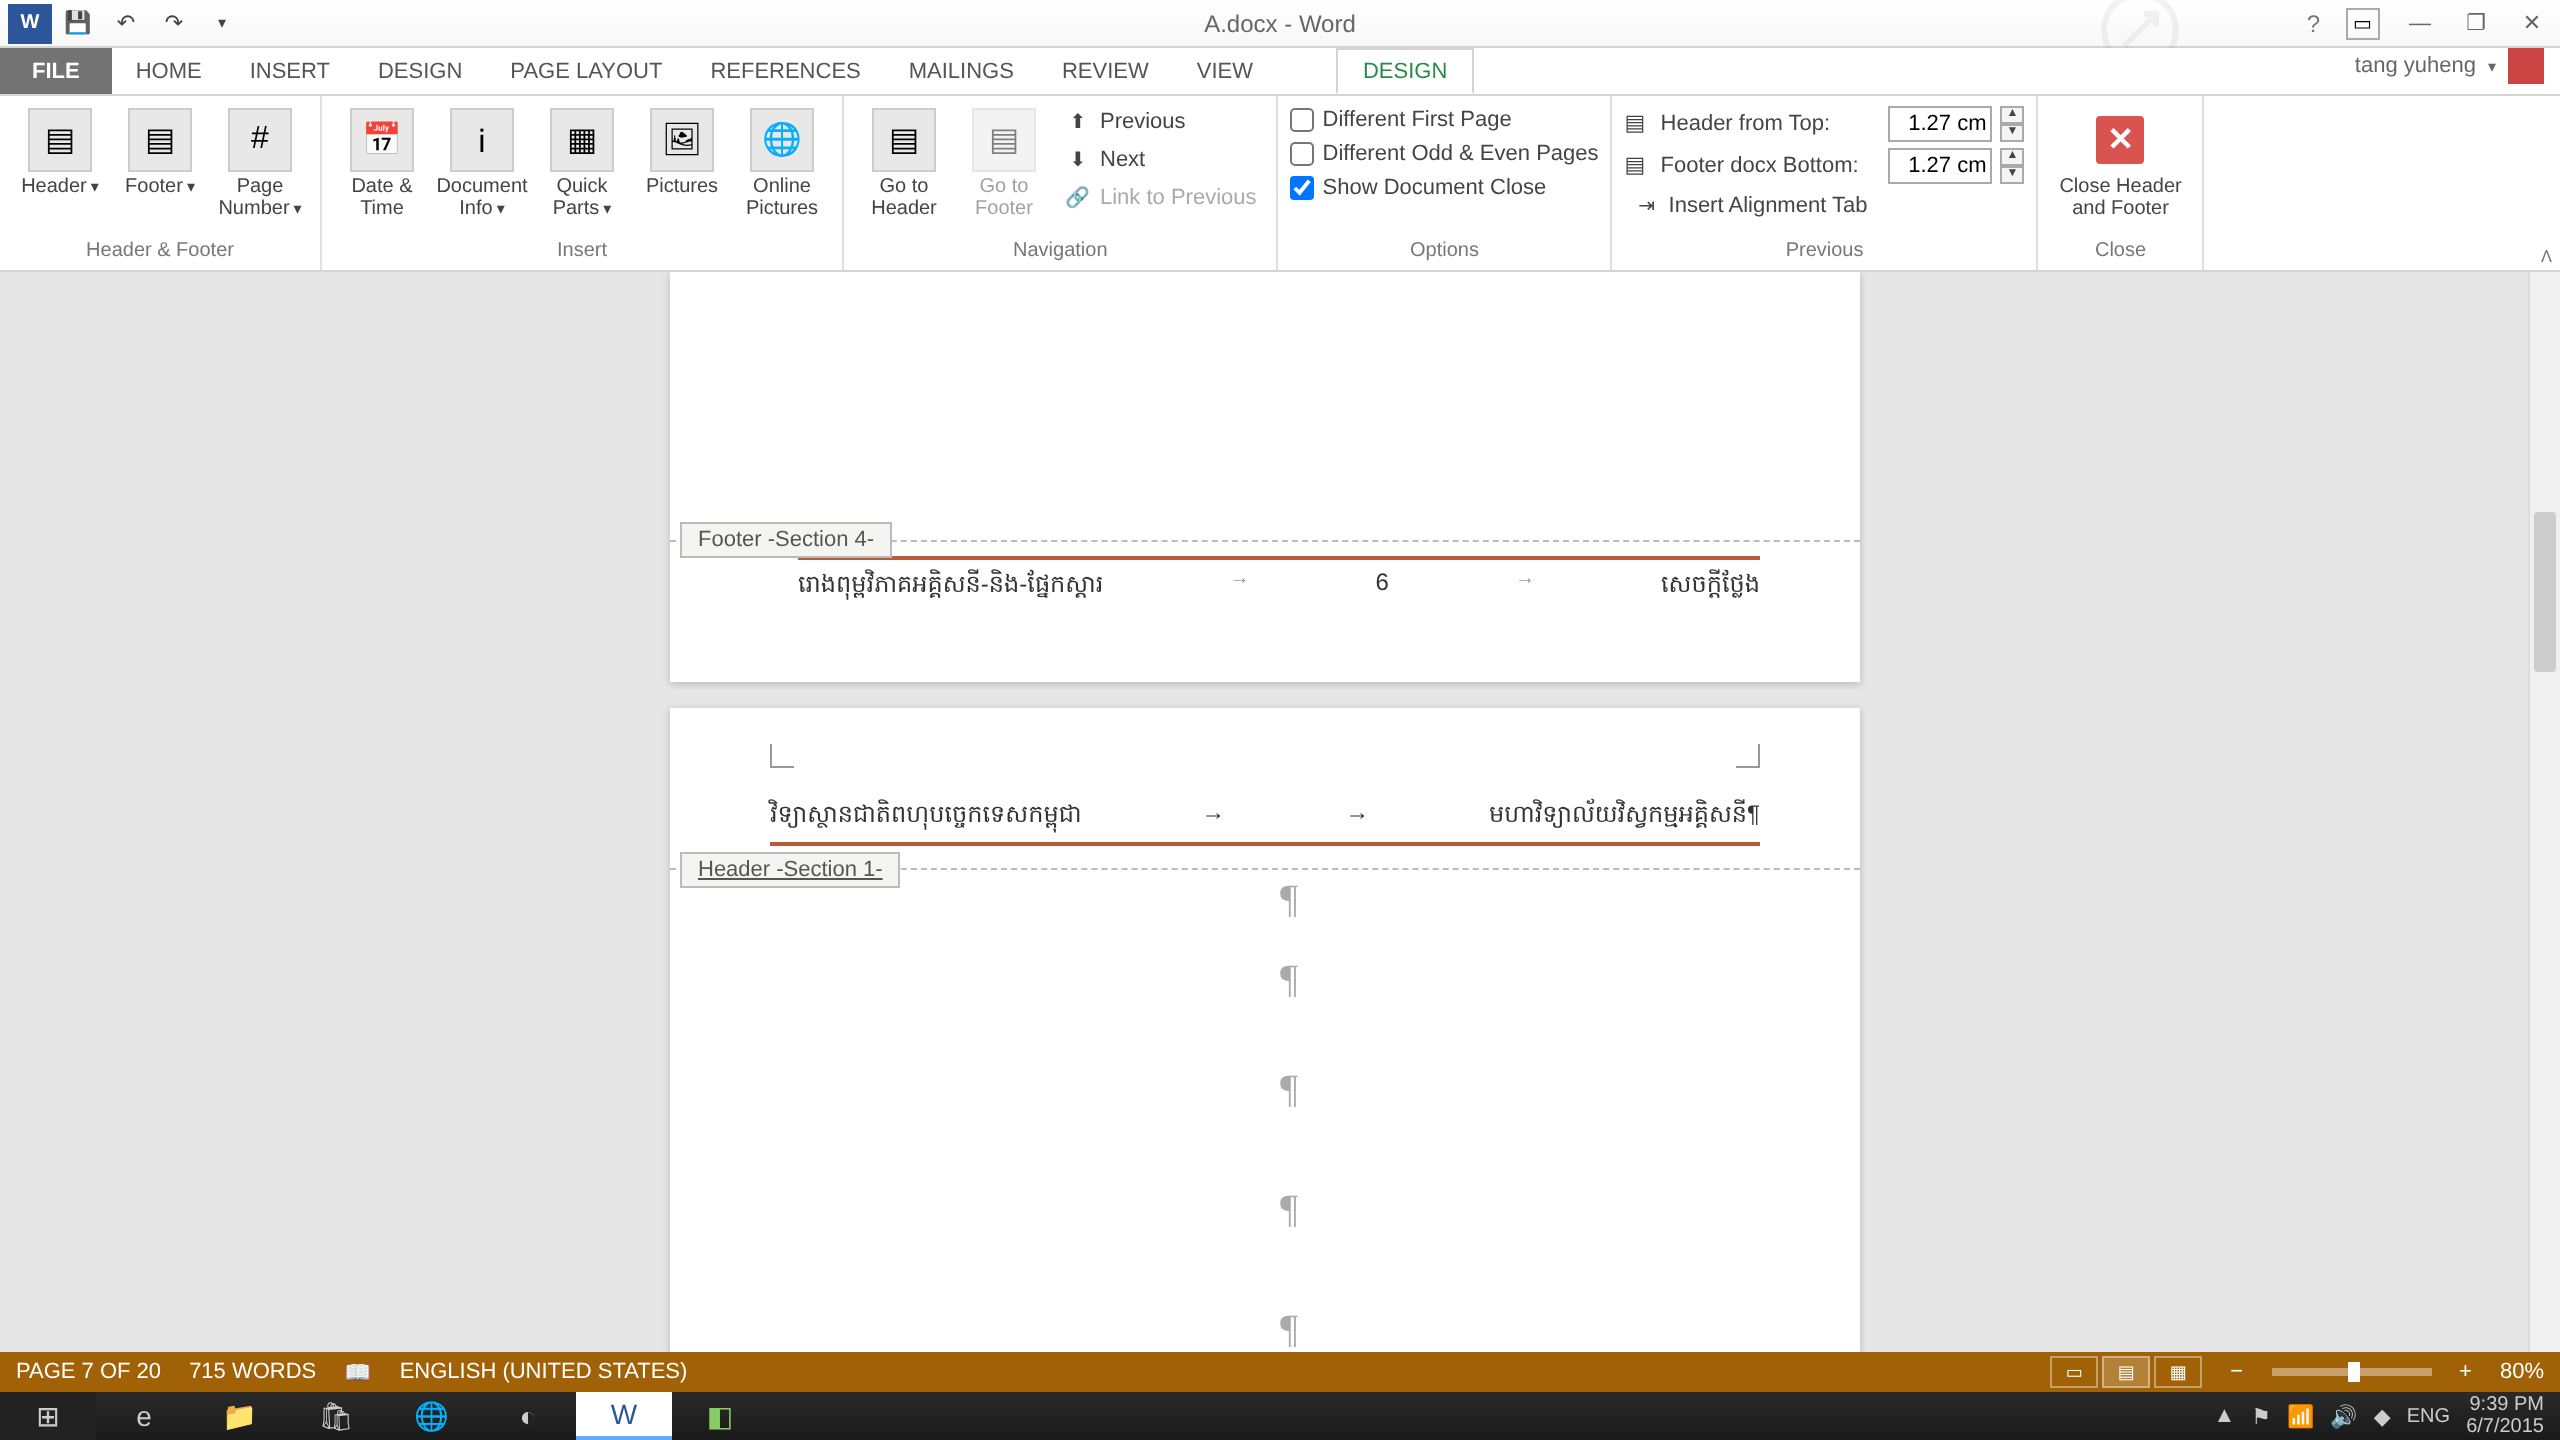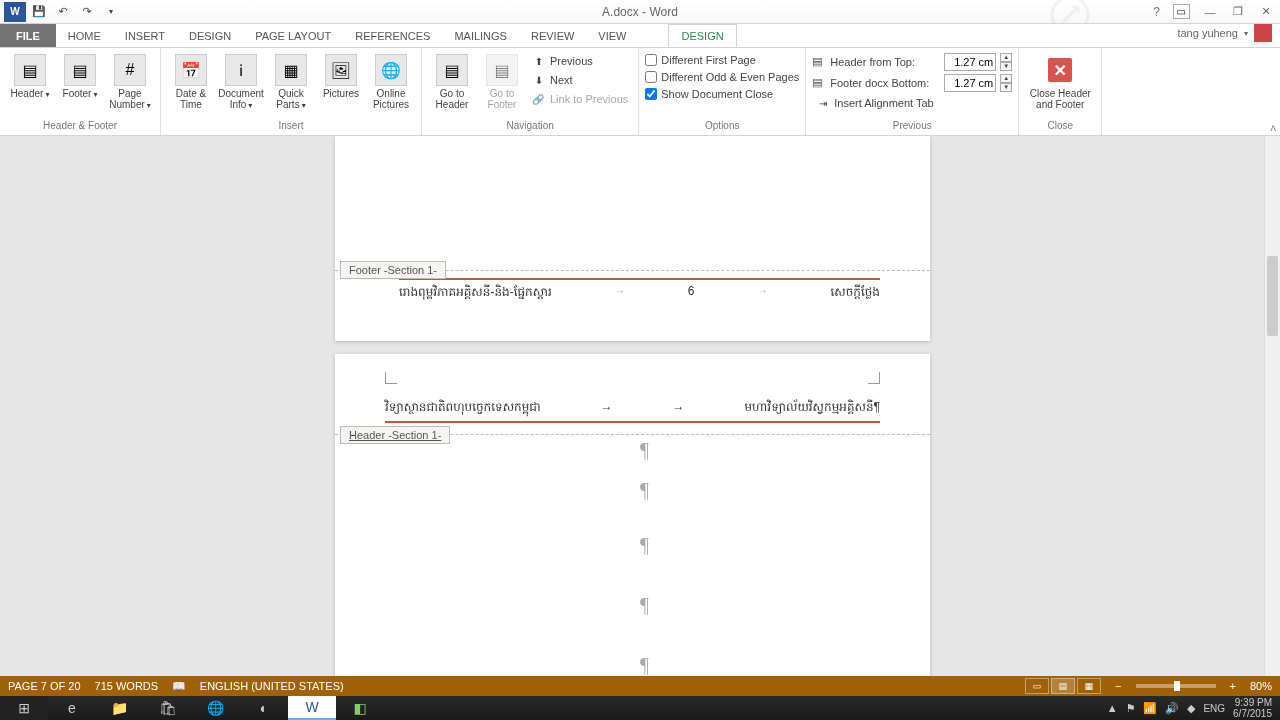--- a/index.html
+++ b/index.html
@@ -273,21 +273,21 @@
     </div>
     <div class="group-label">Close</div>
   </div>
   <div class="ribbon-collapse">ᐱ</div>
 </div>
 
 <div class="doc-area">
 
   <div class="page page1">
     <div class="dashed-above"></div>
-    <div class="section-tag">Footer -Section 1-</div>
+    <div class="section-tag">Footer -Section 4-</div>
     <div class="footer-zone">
       <div class="hr-line"></div>
       <div class="footer-text">
         <span>រោងពុម្ពវិភាគអគ្គិសនី-និង-ផ្នែកស្ដារ</span>
         <span class="arrow">→</span>
         <span>6</span>
         <span class="arrow">→</span>
         <span>សេចក្ដីថ្លែង</span>
       </div>
     </div>

